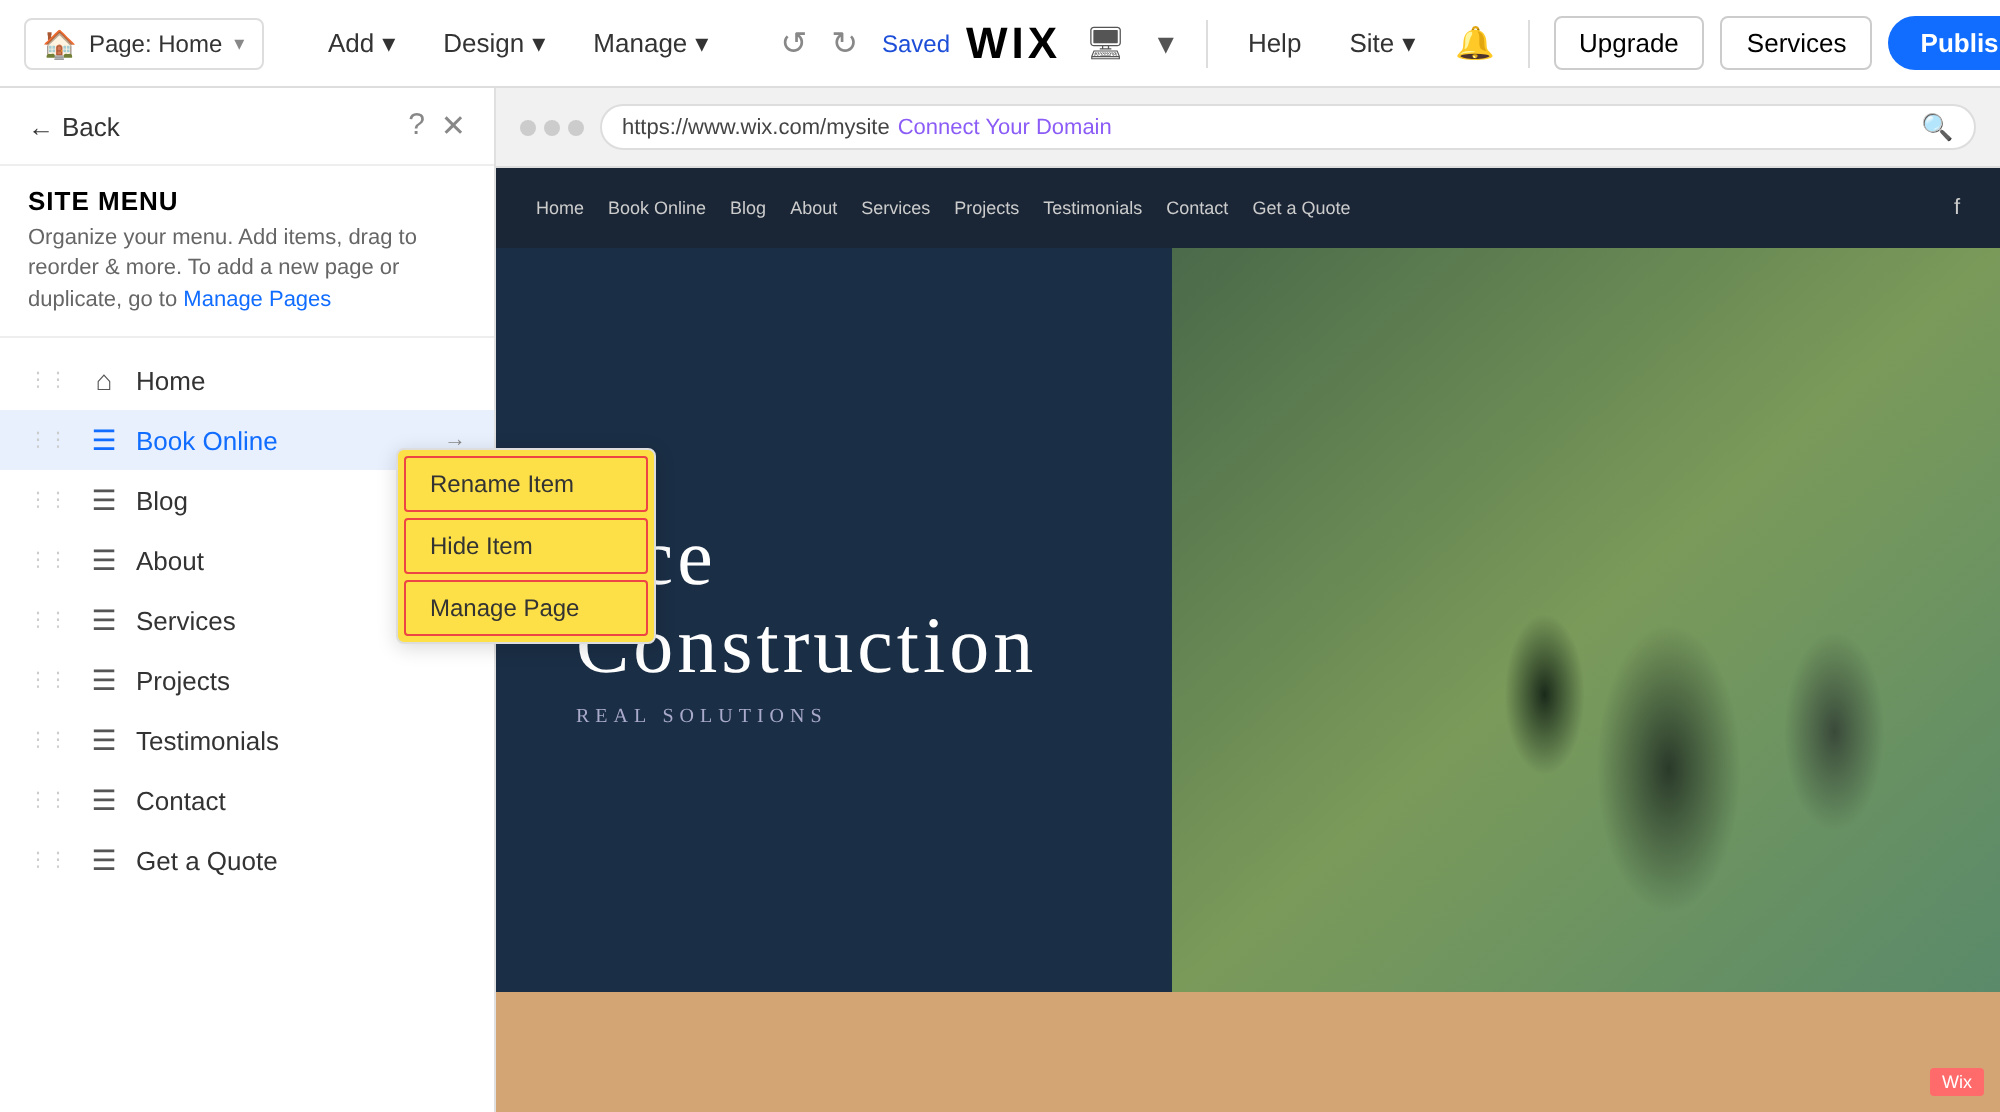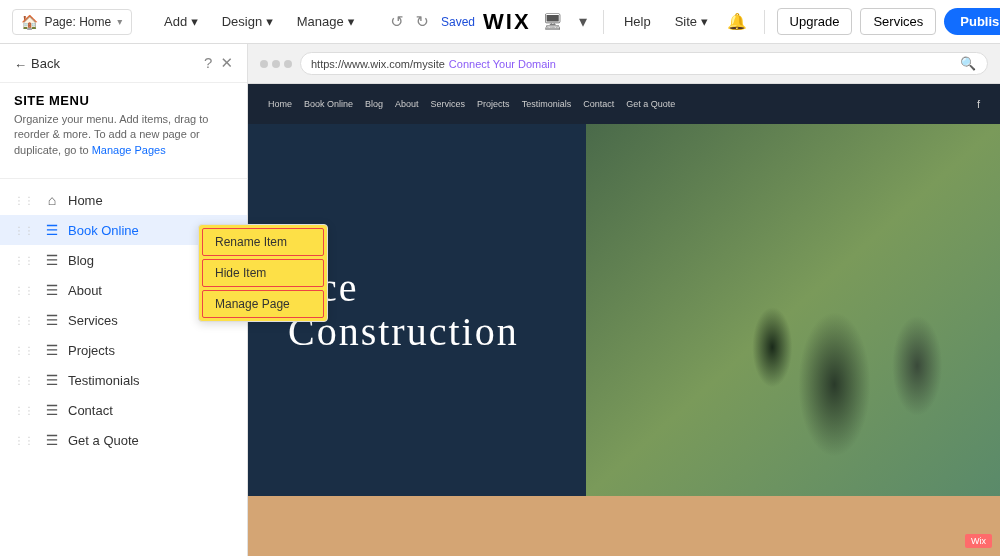--- a/index.html
+++ b/index.html
@@ -40,21 +40,21 @@
     
     .sidebar {
       width: 248px; background: #fff; border-right: 1px solid #e0e0e0;
       display: flex; flex-direction: column; flex-shrink: 0; position: relative; z-index: 50;
     }
     .sidebar-header { display: flex; align-items: center; justify-content: space-between; padding: 10px 14px; border-bottom: 1px solid #eee; }
     .sidebar-back { display: flex; align-items: center; gap: 4px; cursor: pointer; color: #333; font-size: 13px; }
     .sidebar-header-icons { display: flex; gap: 8px; color: #888; font-size: 15px; }
     .sidebar-header-icons span { cursor: pointer; }
     .sidebar-title { font-size: 13px; font-weight: bold; padding: 10px 14px 4px; color: #000; letter-spacing: 0.5px; }
-    .sidebar-desc { font-size: 11px; color: #666; padding: 0 14px 20px; line-height: 1.4; border-bottom: 1px solid #eee; }
+    .sidebar-desc { font-size: 11px; color: #666; padding: 0 14px 10px; line-height: 1.4; border-bottom: 1px solid #eee; }
     .sidebar-desc a { color: #116dff; text-decoration: none; }
     .sidebar-items { flex: 1; overflow-y: auto; padding: 6px 0; }
     .sidebar-item {
       display: flex; align-items: center; gap: 8px; padding: 7px 14px;
       cursor: pointer; position: relative; color: #333; font-size: 13px;
     }
     .sidebar-item.active { color: #116dff; background: #e8f0fe; }
     .sidebar-item .drag-dots { color: #ccc; font-size: 10px; margin-right: 2px; }
     .sidebar-item .page-type-icon { font-size: 14px; color: #555; width: 16px; text-align: center; }
     .sidebar-item.active .page-type-icon { color: #116dff; }
@@ -303,20 +303,21 @@
             <span class="site-nav-link">Contact</span>
             <span class="site-nav-link">Get a Quote</span>
           </div>
           <span class="site-nav-social">f</span>
         </div>
 
         <div class="hero-section">
           <div class="hero-content">
             <div class="hero-title-ace">Ace</div>
             <div class="hero-title-construction">Construction</div>
+            <div class="hero-subtitle">REAL SOLUTIONS</div>
           </div>
           <div class="hero-bg-image">
             <div class="hero-construction-img">
               <div class="worker-overlay"></div>
             </div>
           </div>
         </div>
 
         <div class="bottom-strip"></div>
 

